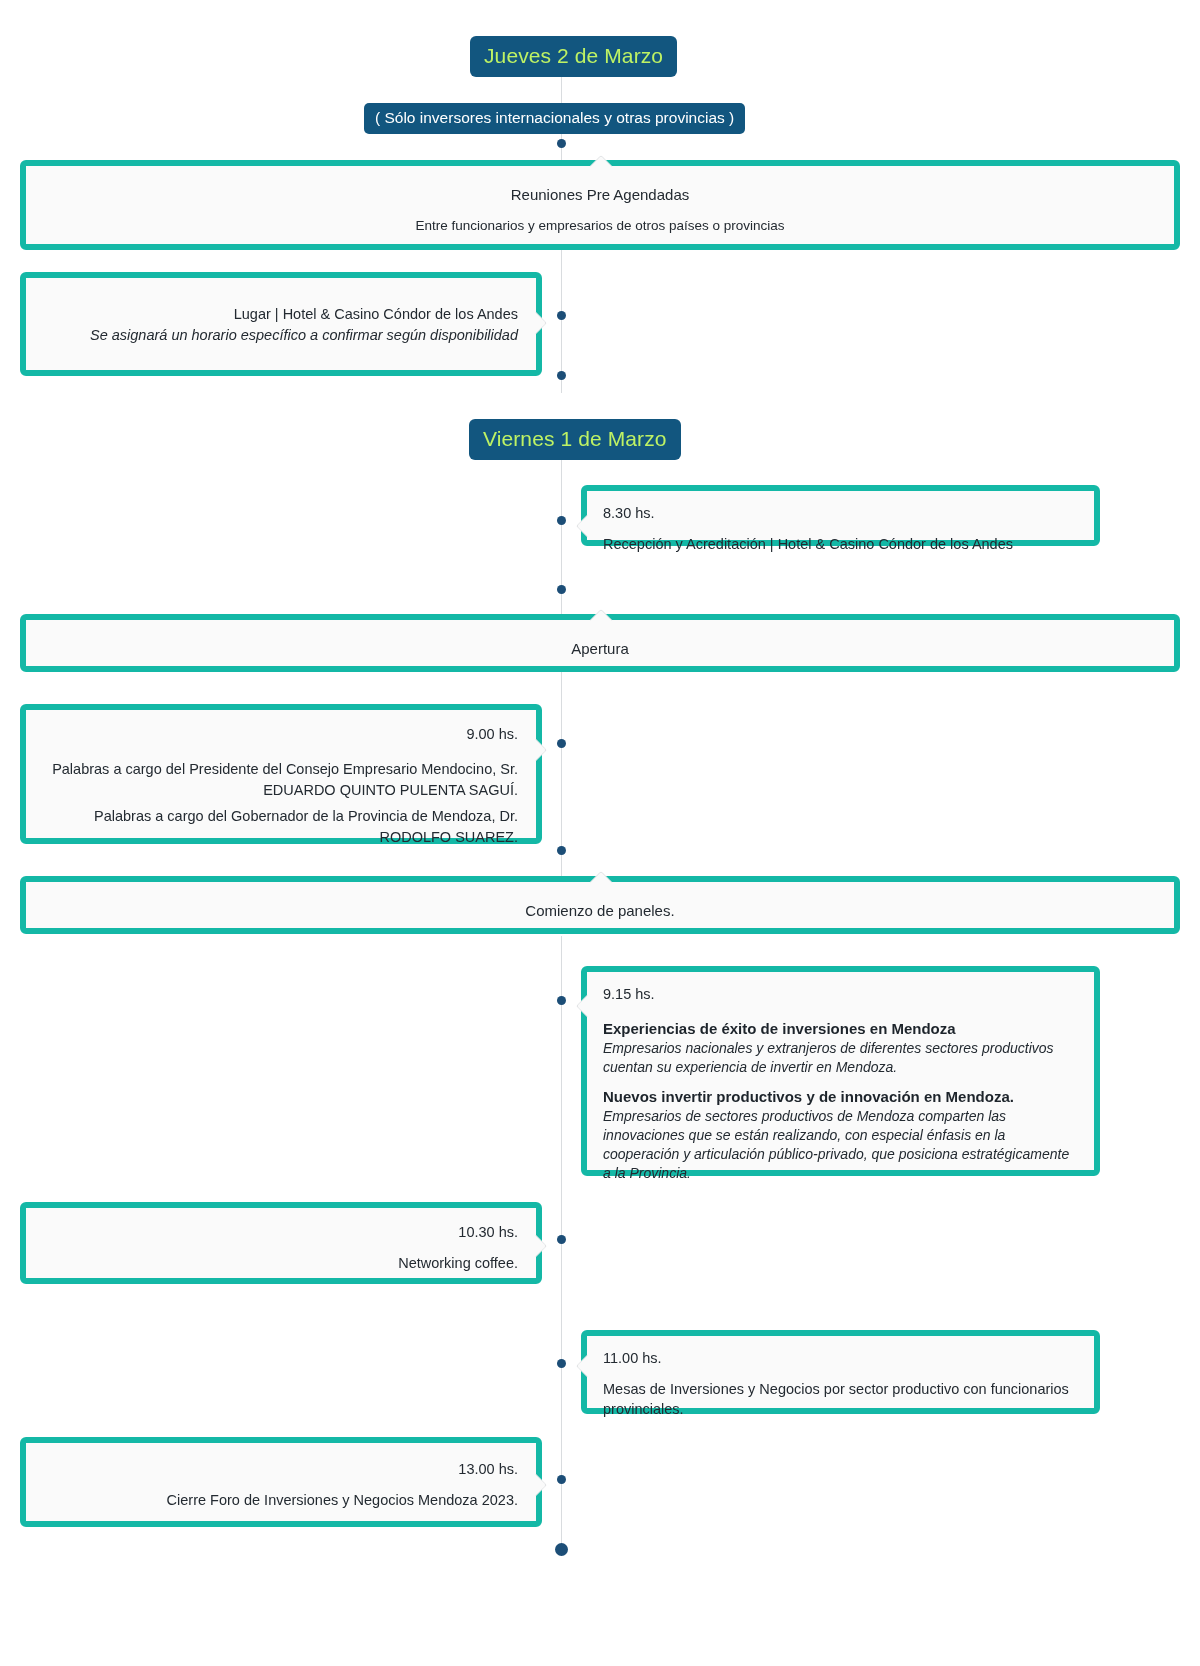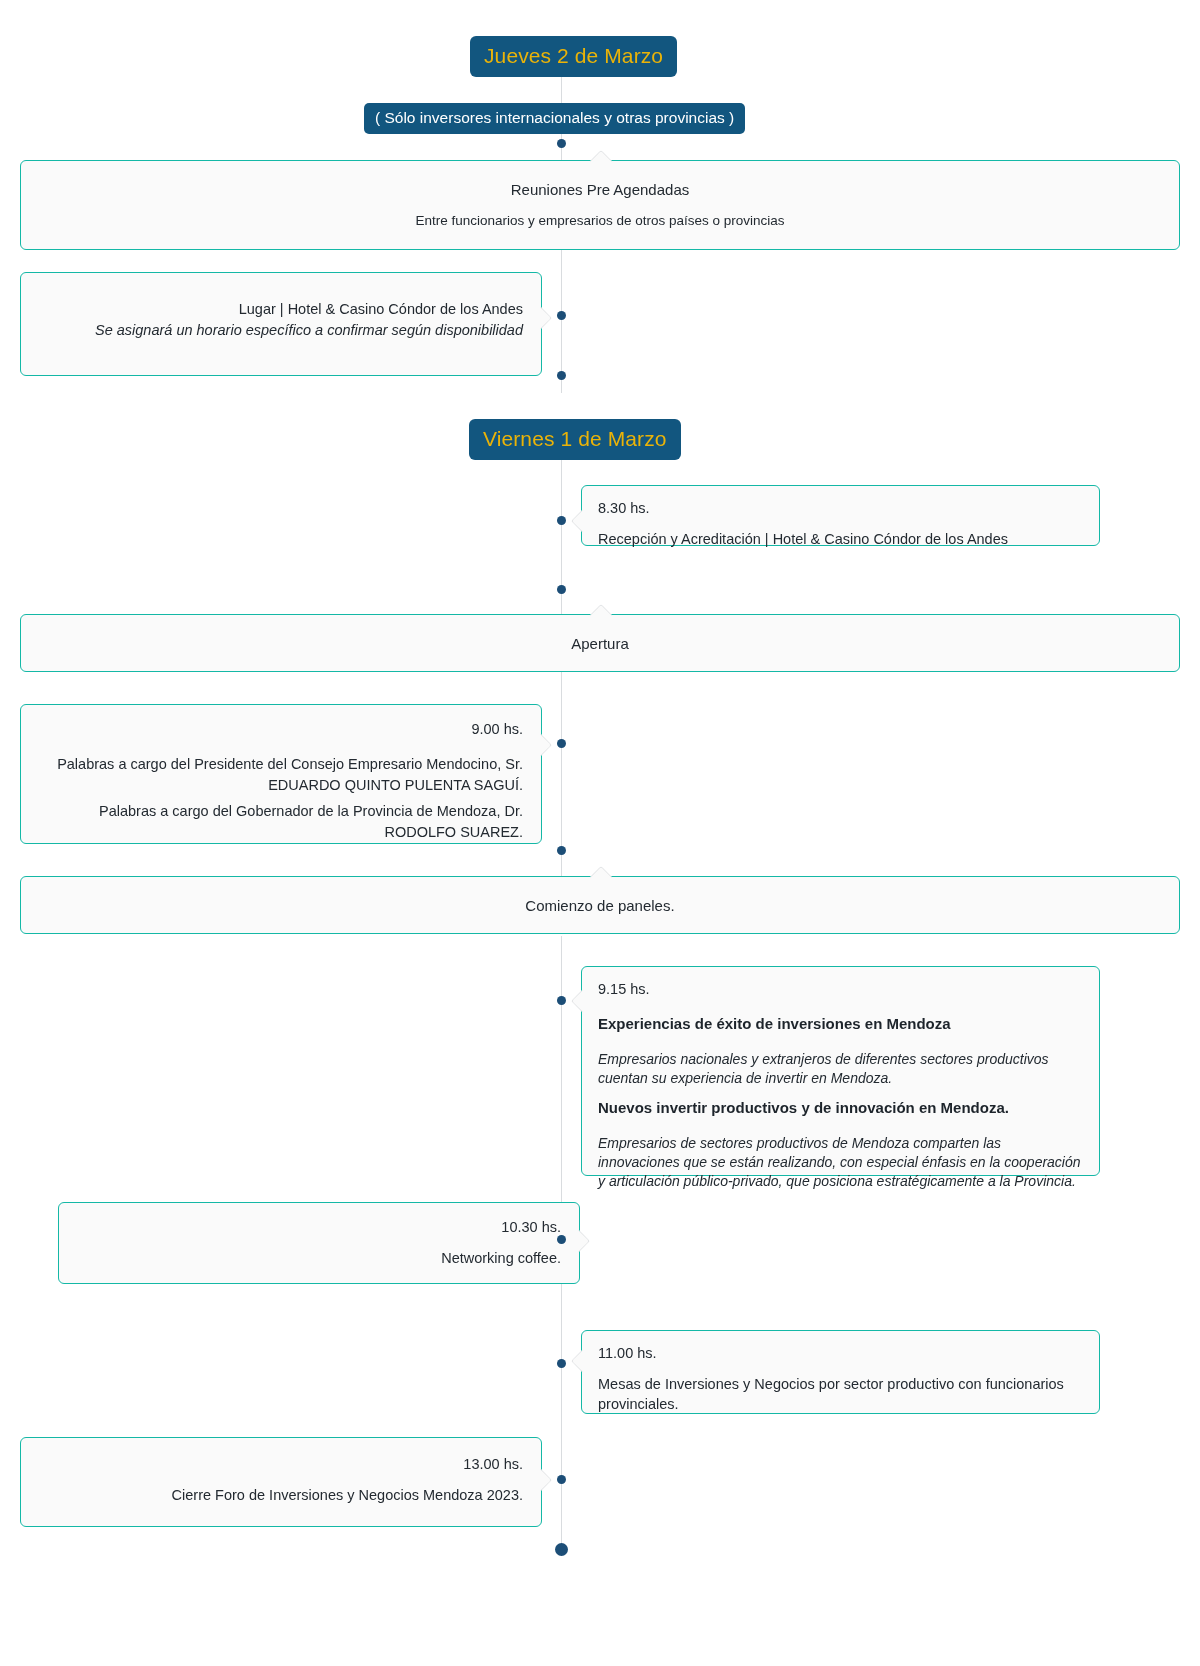--- a/index.html
+++ b/index.html
@@ -27,21 +27,21 @@
     position: absolute;
     left: 561px;
     width: 1px;
     background: #d9dcdf;
   }
 
   
   .day-badge {
     position: absolute;
     background: #12567f;
-    color: #eab308;
+    color: #bef264;
     border-radius: 6px;
     font-size: 21px;
     line-height: 1;
     padding: 9px 14px 11px 14px;
     white-space: nowrap;
     letter-spacing: .1px;
   }
 
   .note-badge {
     position: absolute;
@@ -51,21 +51,21 @@
     font-size: 15.5px;
     line-height: 1;
     padding: 7px 11px 8px 11px;
     white-space: nowrap;
   }
 
   
   .card {
     position: absolute;
     background: #fafafa;
-    border: 1px solid #14b8a6;
+    border: 6px solid #14b8a6;
     border-radius: 6px;
     box-sizing: border-box;
   }
   .card-inner {
     padding: 14px 18px;
   }
 
   
   .notch {
     position: absolute;
@@ -136,21 +136,20 @@
     font-size: 15px;
     font-weight: bold;
     line-height: 1.35;
     color: #1d242b;
   }
   .pnl-desc {
     font-size: 14px;
     font-style: italic;
     line-height: 1.35;
     color: #232a31;
-    margin-top: 16px;
   }
 </style>
 </head>
 <body>
 
 <div class="page">
 
   <div class="spine" style="top:68px;height:95px;"></div>
   <div class="spine" style="top:248px;height:145px;"></div>
   <div class="spine" style="top:452px;height:170px;"></div>
@@ -242,21 +241,21 @@
       <div class="pnl-title">Experiencias de éxito de inversiones en Mendoza</div>
       <div class="pnl-desc">Empresarios nacionales y extranjeros de diferentes sectores productivos cuentan su experiencia de invertir en Mendoza.</div>
       <div class="gap-sm"></div>
       <div class="pnl-title">Nuevos invertir productivos y de innovación en Mendoza.</div>
       <div class="pnl-desc">Empresarios de sectores productivos de Mendoza comparten las innovaciones que se están realizando, con especial énfasis en la cooperación y articulación público-privado, que posiciona estratégicamente a la Provincia.</div>
     </div>
   </div>
 
   <div class="dot" style="top:996px;"></div>
 
-  <div class="card" style="left:20px;top:1202px;width:522px;height:82px;margin-left:38px;">
+  <div class="card" style="left:20px;top:1202px;width:522px;height:82px;">
     <div class="notch notch-right" style="top:30px;"></div>
     <div class="card-inner t-right" style="padding:14px 18px;">
       <div class="ln time">10.30 hs.</div>
       <div class="gap-sm"></div>
       <div class="ln">Networking coffee.</div>
     </div>
   </div>
 
   <div class="dot" style="top:1235px;"></div>
 

